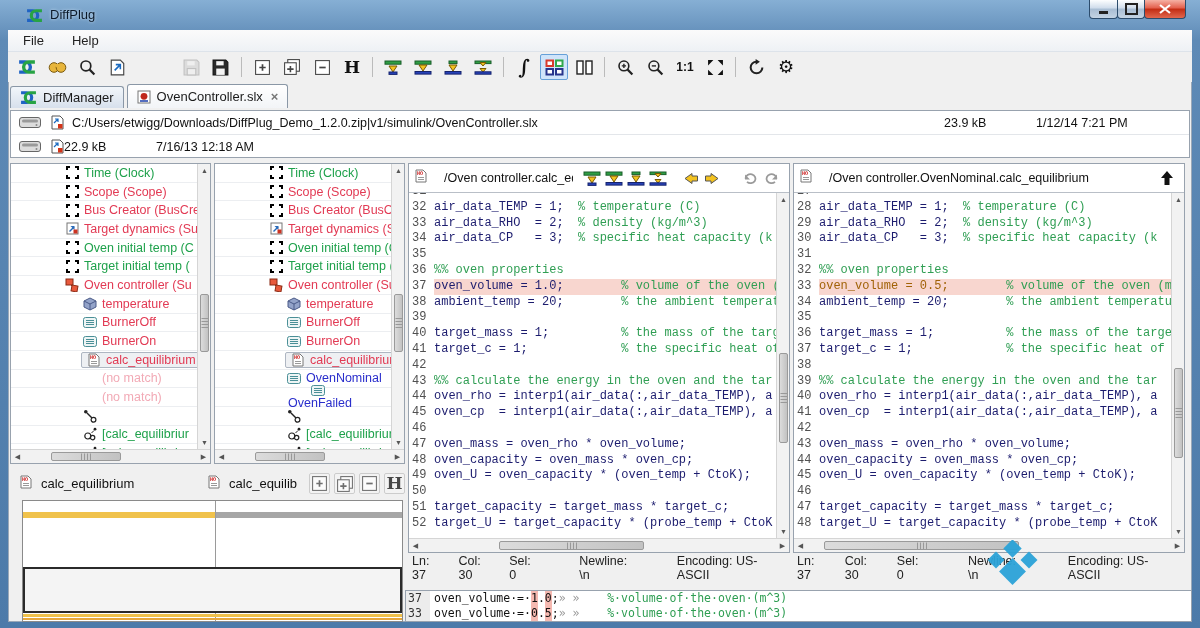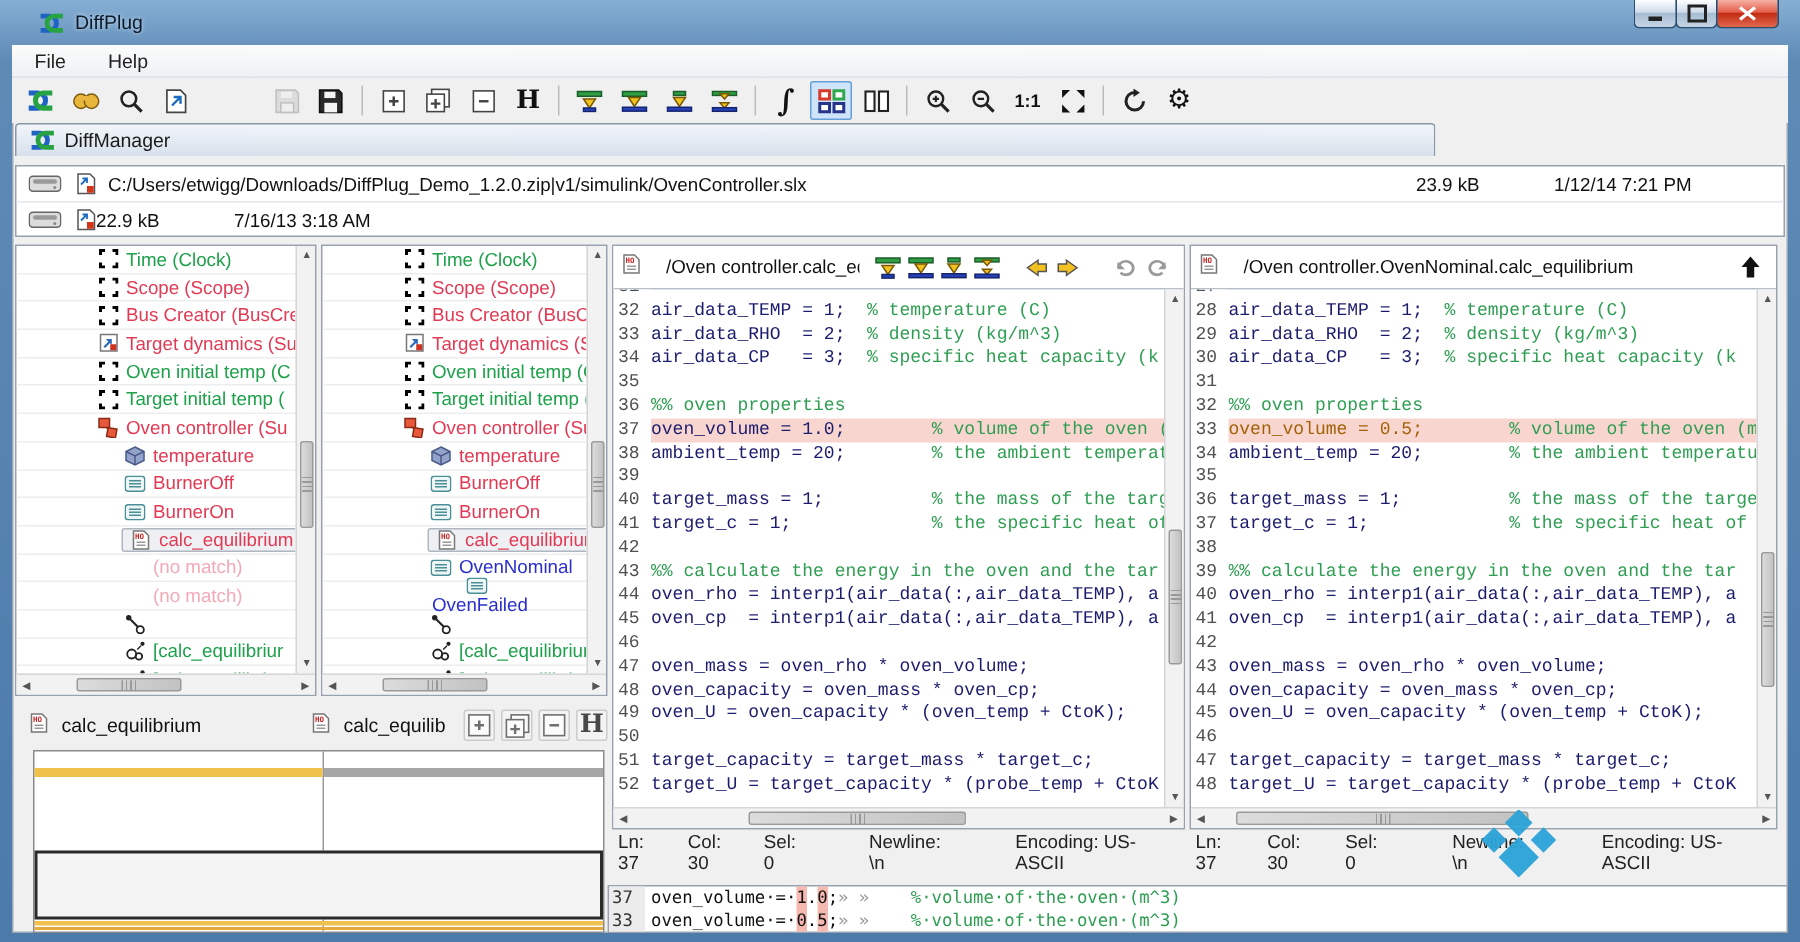--- a/index.html
+++ b/index.html
@@ -24,21 +24,21 @@
            display:flex;align-items:center;padding-left:10px;box-sizing:border-box;border-bottom:1px solid #dde3ea;}
   .menu-item{font-size:13px;color:#222;margin-right:18px;padding:1px 5px;}
   #toolbar{left:8px;top:52px;width:1184px;height:30px;background:#f0f0f0;display:flex;align-items:center;padding-left:4px;box-sizing:border-box;}
   .tbtn{width:26px;height:24px;display:flex;align-items:center;justify-content:center;margin:0 1px;border:1px solid transparent;border-radius:2px;}
   .tbtn.selected{background:#cfe4fa;border:1px solid #66a0d8;}
   .tbtn.disabled{opacity:.45;}
   .tsep{width:1px;height:20px;background:#bbb;margin:0 5px;}
   .tgap{width:44px;}
   .glyphtxt{font-family:"DejaVu Serif",serif;font-weight:bold;font-size:16px;color:#111;line-height:1;}
   
-  #tabbar{left:8px;top:82px;width:952px;height:26px;display:flex;padding-left:2px;box-sizing:border-box;flex-direction:column;}
+  #tabbar{left:8px;top:82px;width:952px;height:26px;display:flex;align-items:flex-end;padding-left:2px;box-sizing:border-box;}
   .tab{height:24px;display:flex;align-items:center;padding:0 9px;border:1px solid #8a97a6;border-bottom:none;
        border-radius:3px 3px 0 0;margin-right:3px;font-size:13px;color:#1a1a1a;box-sizing:border-box;}
   .tab.inactive{background:linear-gradient(180deg,#f2f6fa,#d7e0ec);height:22px;}
   .tab.active{background:linear-gradient(180deg,#ffffff,#f2f4f7);}
   .tab .ticon{margin-right:6px;display:flex;}
   .tab .tclose{margin-left:8px;color:#777;font-size:13px;font-weight:bold;}
   
   #filepanel{left:10px;top:110px;width:1180px;height:48px;background:#fff;border:1px solid #98a2ae;box-sizing:border-box;}
   .frow{height:23px;display:flex;align-items:center;}
   .frow+.frow{border-top:1px solid #e3e6ea;}
@@ -332,20 +332,31 @@
 <div class="abs" id="tabbar">
   <div class="tab inactive">
     <span class="ticon">
         <svg width="17" height="17" viewBox="0 0 16 16">
           <path d="M1 2h5.5a6 6 0 0 1 0 12H1v-3h5.5a3 3 0 0 0 0-6H1z" fill="#1f63c4"></path>
           <path d="M15 14H9.5a6 6 0 0 1 0-12H15v3H9.5a3 3 0 0 0 0 6H15z" fill="#27a344"></path>
         </svg>
       </span>
     <span>DiffManager</span>
   </div>
+  <div class="tab active">
+    <span class="ticon">
+        <svg width="14" height="14" viewBox="0 0 14 14">
+          <rect x="1" y="1" width="12" height="12" fill="#fff" stroke="#777"></rect>
+          <circle cx="7" cy="6.3" r="3.4" fill="#c0281c"></circle>
+          <path d="M3 11h8" stroke="#2a4ab0" stroke-width="1.6"></path>
+        </svg>
+      </span>
+    <span>OvenController.slx</span>
+    <span class="tclose">×</span>
+  </div>
 </div>
 
 <div class="abs" id="filepanel">
   <div class="frow">
     <span class="ficon1">
         <svg width="22" height="13" viewBox="0 0 22 13">
           <rect x="0.5" y="1.5" width="21" height="10" rx="2.5" fill="#dcdcdc" stroke="#666"></rect>
           <rect x="3" y="3.5" width="16" height="3" rx="1.5" fill="#9a9a9a"></rect>
           <circle cx="17.5" cy="9" r="1" fill="#888"></circle>
         </svg>
@@ -371,21 +382,21 @@
         </svg>
       </span>
     <span class="ficon2">
         <svg width="13" height="15" viewBox="0 0 13 15">
           <path d="M1 1h8l3 3v10H1z" fill="#fff" stroke="#555"></path>
           <path d="M3 8 7 4M7 7V4H4" stroke="#1a6ac0" fill="none" stroke-width="1.2"></path>
           <rect x="7" y="9" width="4.5" height="4.5" fill="#d43418"></rect>
         </svg>
       </span>
     <span class="fsize">22.9 kB</span>
-    <span class="fdate">7/16/13 3:18 AM</span>
+    <span class="fdate">7/16/13 12:18 AM</span>
     <span class="fpad"></span>
   </div>
 </div>
 
 <div class="abs treepanel" id="tree-left">
   <div class="treerows">
       <div class="trow" style="padding-left: 52px;">
         <span style="display: flex; align-items: center;">
           <span class="ticn">
             <svg width="13" height="13" viewBox="0 0 13 13" fill="none" stroke="#000" stroke-width="2">

